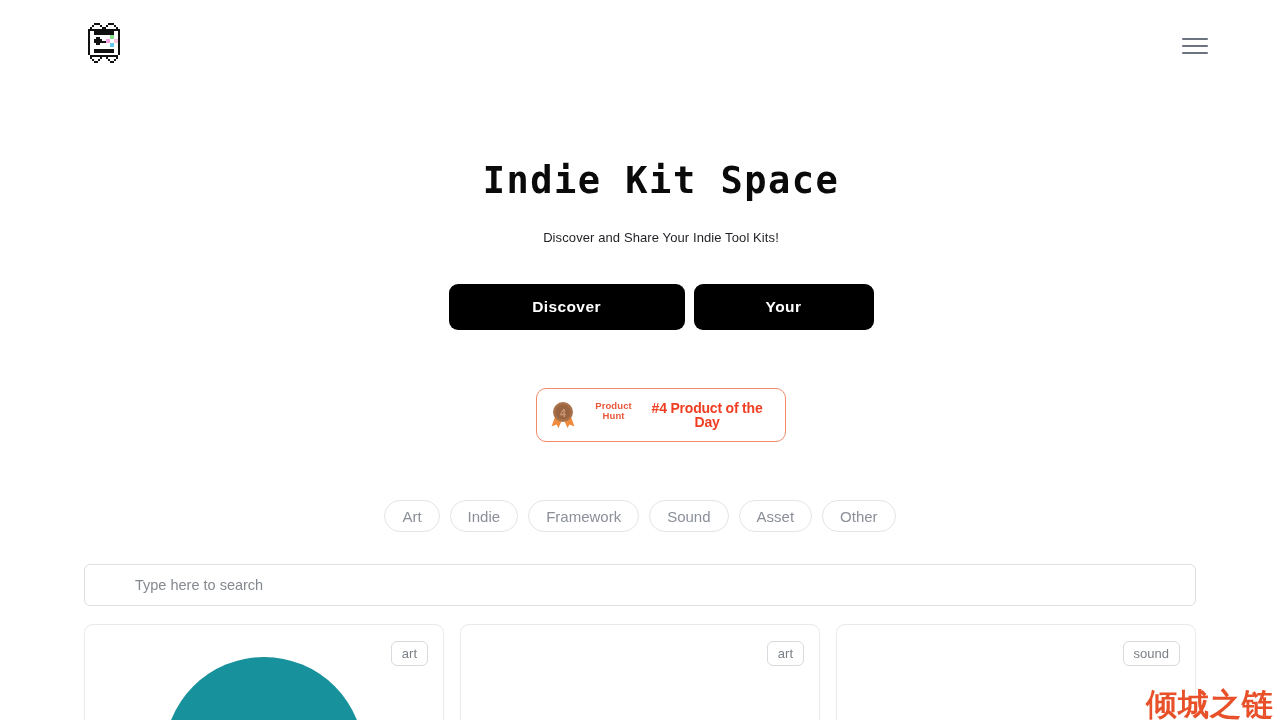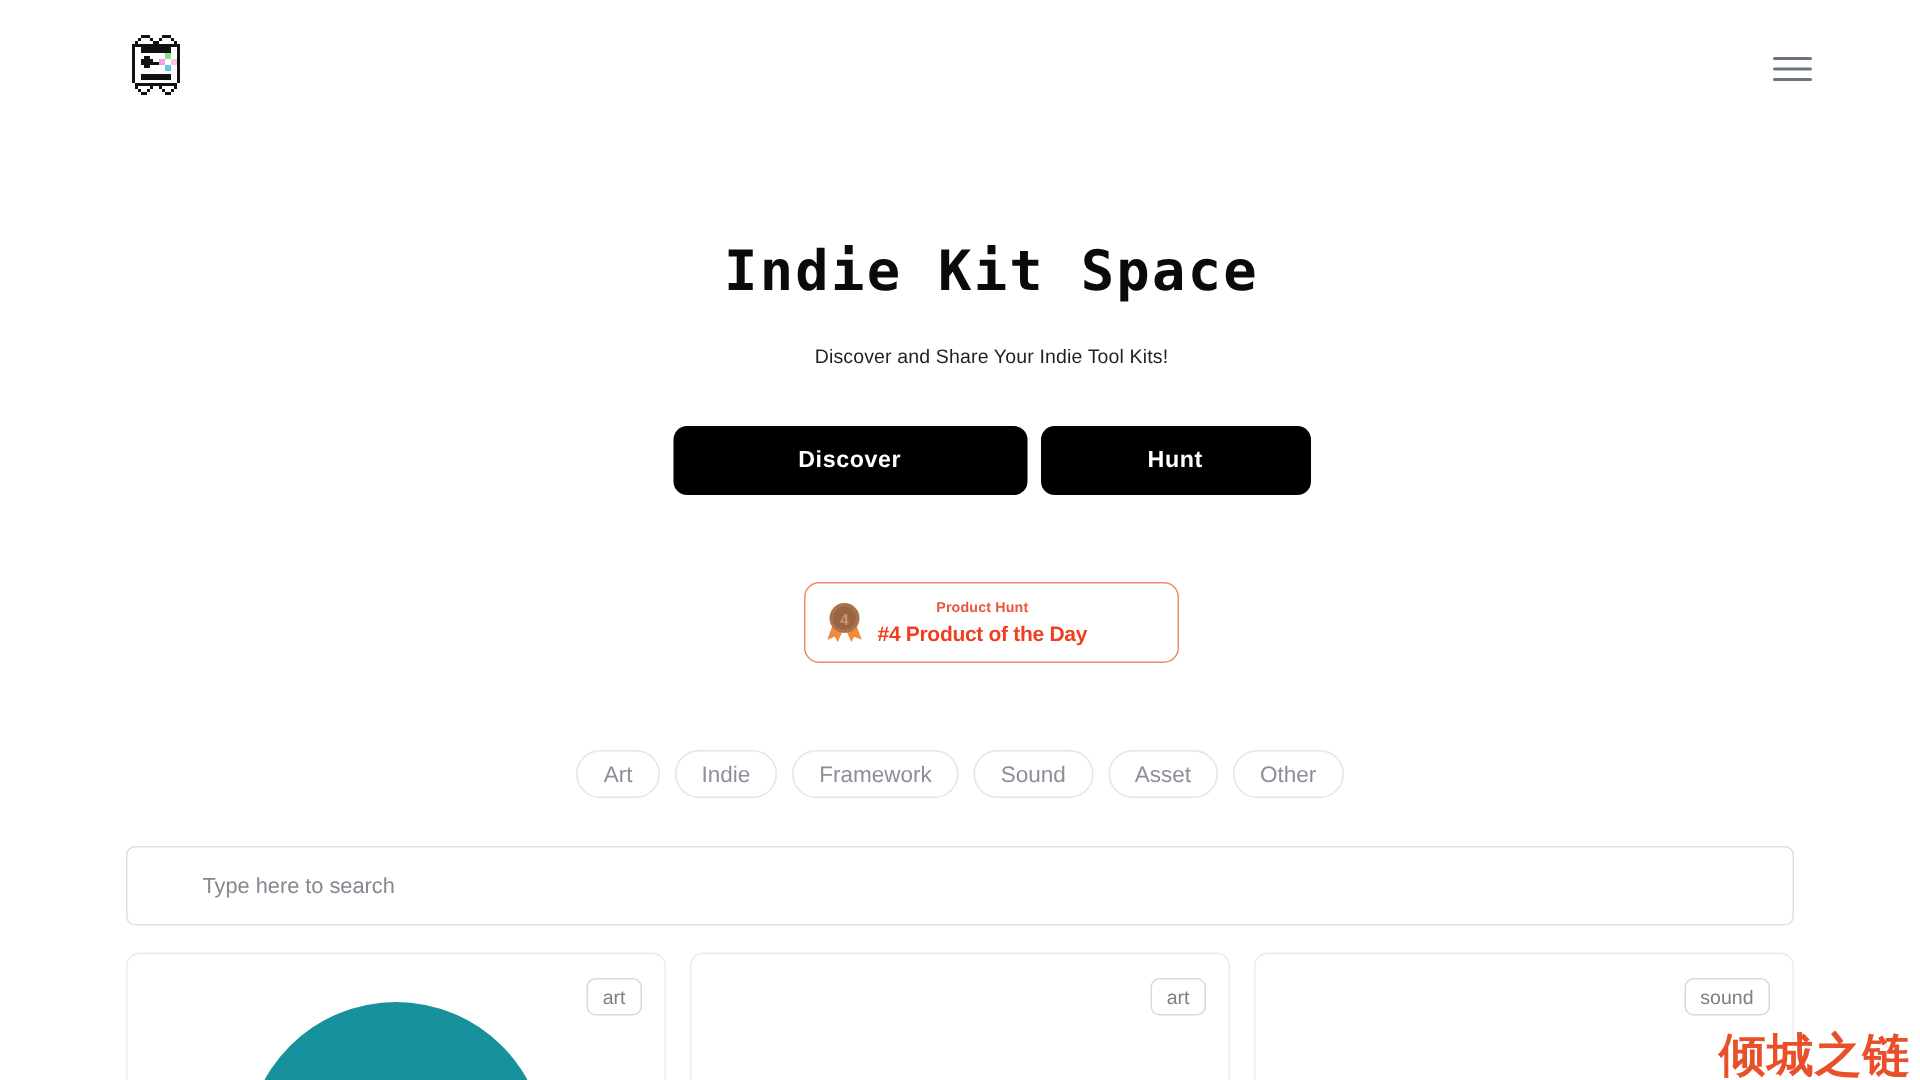--- a/index.html
+++ b/index.html
@@ -116,21 +116,21 @@
     align-items: center;
     gap: 9px;
     padding: 0 13px;
     cursor: pointer;
     text-decoration: none;
   }
 
   .ph-medal { width: 26px; height: 28px; flex: 0 0 auto; }
   .ph-medal svg { display: block; }
 
-  .ph-text { display: flex; flex-direction: column; justify-content: center; line-height: 1; }
+  .ph-text { display: flex; flex-direction: row; justify-content: center; line-height: 1; }
   .ph-kicker {
     font-size: 9.5px;
     font-weight: 700;
     color: #e9563a;
     letter-spacing: 0.1px;
     margin-bottom: 4px;
   }
   .ph-headline {
     font-size: 14px;
     font-weight: 700;
@@ -161,21 +161,21 @@
   }
 
   
   .search-wrap {
     margin-top: 32px;
     padding: 0 84px;
   }
 
   .search-input {
     width: 100%;
-    height: 53px;
+    height: 42px;
     border: 1px solid #dcdfe3;
     border-radius: 6px;
     background: #ffffff;
     font-size: 14.5px;
     font-family: "Liberation Sans", sans-serif;
     color: #4b5158;
     padding: 0 50px;
     outline: none;
   }
   .search-input::placeholder { color: #84898f; }
@@ -304,21 +304,21 @@
 </header>
 
 <section class="hero">
 
   <h1 class="hero-title">Indie Kit Space</h1>
 
   <p class="hero-sub">Discover and Share Your Indie Tool Kits!</p>
 
   <div class="hero-actions">
     <button class="btn-primary">Discover</button>
-    <button class="btn-primary narrow">Hunt</button>
+    <button class="btn-primary narrow">Your</button>
   </div>
 
   <div class="ph-wrap">
     <a class="ph-badge" href="#">
       <span class="ph-medal">
         <svg width="26" height="28" viewBox="0 0 26 28">
           <path d="M5 16 L1.5 25.5 L6.5 23.5 L8.5 27 L12.5 18 Z" fill="#f08a3c"></path>
           <path d="M21 16 L24.5 25.5 L19.5 23.5 L17.5 27 L13.5 18 Z" fill="#f08a3c"></path>
           <circle cx="13" cy="11" r="10" fill="#a9724b"></circle>
           <circle cx="13" cy="11" r="7.6" fill="#9a6440"></circle>

